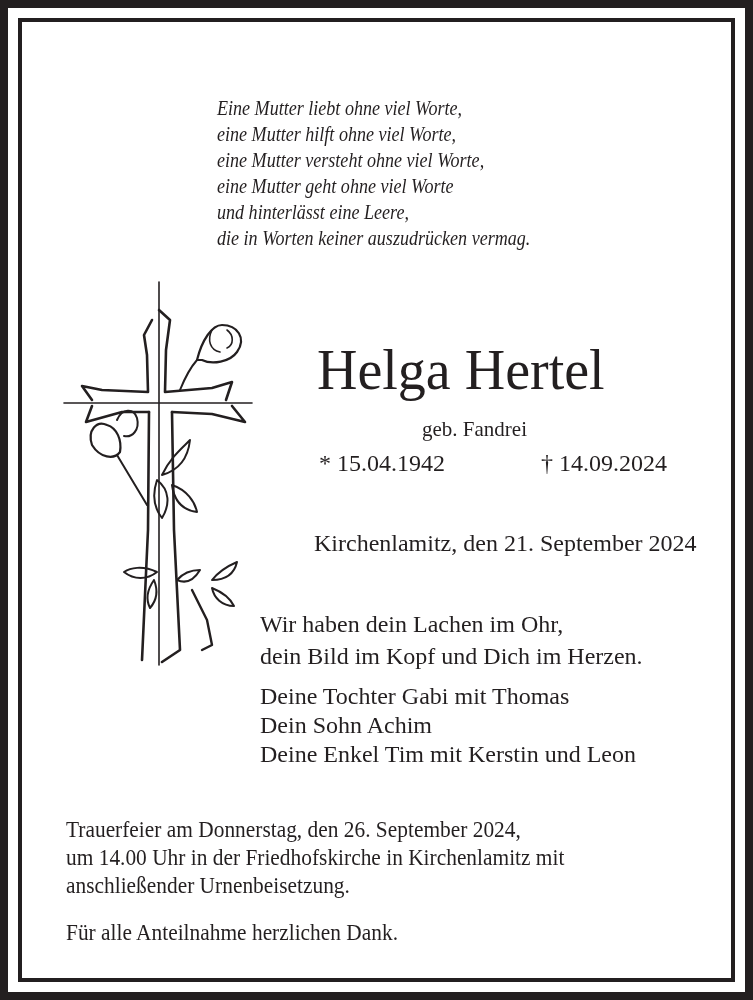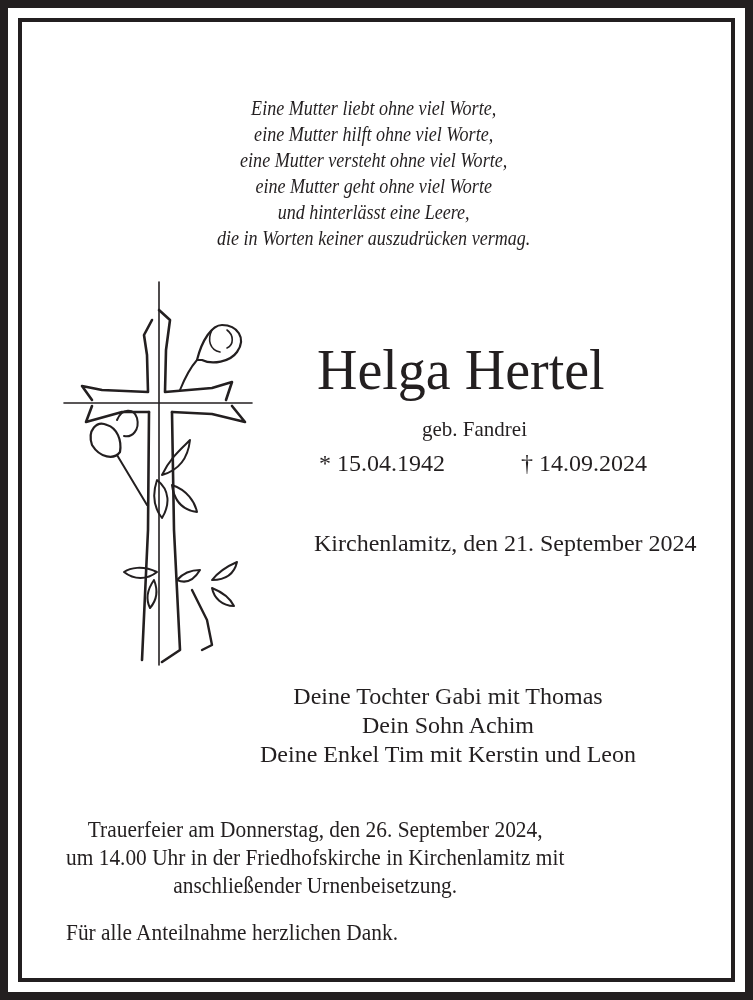--- a/index.html
+++ b/index.html
@@ -1,27 +1,27 @@
 <!DOCTYPE html>
 <html><head>
 <meta charset="utf-8">
 <style>
   html, body { margin: 0; padding: 0; }
   body { width: 753px; height: 1000px; background: #231f20; position: relative; overflow: hidden; }
   .frame-outer { position: absolute; left: 8px; top: 8px; right: 8px; bottom: 8px; background: #ffffff; }
   .frame-inner { position: absolute; left: 10px; top: 10px; right: 10px; bottom: 10px; background: #231f20; }
-  .paper { position: absolute; left: 4px; top: 4px; right: 4px; bottom: 4px; background: #ffffff; text-align: center; }
+  .paper { position: absolute; left: 4px; top: 4px; right: 4px; bottom: 4px; background: #ffffff; }
   .serif { font-family: "Liberation Serif", "DejaVu Serif", serif; color: #231f20; }
   .poem { position: absolute; left: 195px; top: 73px; font-style: italic; font-size: 21px; line-height: 26px; transform: scaleX(0.86); transform-origin: left top; white-space: nowrap; }
   .poem div { margin: 0; }
   .cross { position: absolute; left: 40px; top: 258px; width: 200px; height: 390px; }
   .name { position: absolute; left: 295px; top: 318px; font-size: 56px; line-height: 60px; white-space: nowrap; }
   .maiden { position: absolute; left: 400px; top: 395px; font-size: 21px; font-weight: normal; white-space: nowrap; }
   .dates { position: absolute; left: 297px; top: 428px; font-size: 24px; white-space: nowrap; }
-  .dates .death { margin-left: 76px; }
+  .dates .death { margin-left: 96px; }
   .place-date { position: absolute; left: 249px; top: 508px; font-size: 24px; white-space: nowrap; margin-left: 43px; }
   .quote { position: absolute; left: 238px; top: 586px; font-size: 24px; line-height: 32px; white-space: nowrap; }
   .family { position: absolute; left: 238px; top: 660px; font-size: 24px; font-weight: normal; line-height: 29px; white-space: nowrap; }
   .service { position: absolute; left: 44px; top: 794px; font-size: 23px; line-height: 28px; white-space: nowrap; transform: scaleX(0.93); transform-origin: left top; }
   .thanks { position: absolute; left: 44px; top: 898px; font-size: 23px; white-space: nowrap; transform: scaleX(0.93); transform-origin: left top; }
 </style>
 </head>
 <body>
 
 <div class="frame-outer">
@@ -71,20 +71,24 @@
       </svg>
 
       <div class="name serif">Helga Hertel</div>
       <div class="maiden serif">geb. Fandrei</div>
       <div class="dates serif">
         <span>* 15.04.1942</span><span class="death">† 14.09.2024</span>
       </div>
 
       <div class="place-date serif">Kirchenlamitz, den 21. September 2024</div>
 
+      <div class="quote serif">
+        <div>Wir haben dein Lachen im Ohr,</div>
+        <div>dein Bild im Kopf und Dich im Herzen.</div>
+      </div>
 
       <div class="family serif">
         <div>Deine Tochter Gabi mit Thomas</div>
         <div>Dein Sohn Achim</div>
         <div>Deine Enkel Tim mit Kerstin und Leon</div>
       </div>
 
       <div class="service serif">
         <div>Trauerfeier am Donnerstag, den 26. September 2024,</div>
         <div>um 14.00 Uhr in der Friedhofskirche in Kirchenlamitz mit</div>

